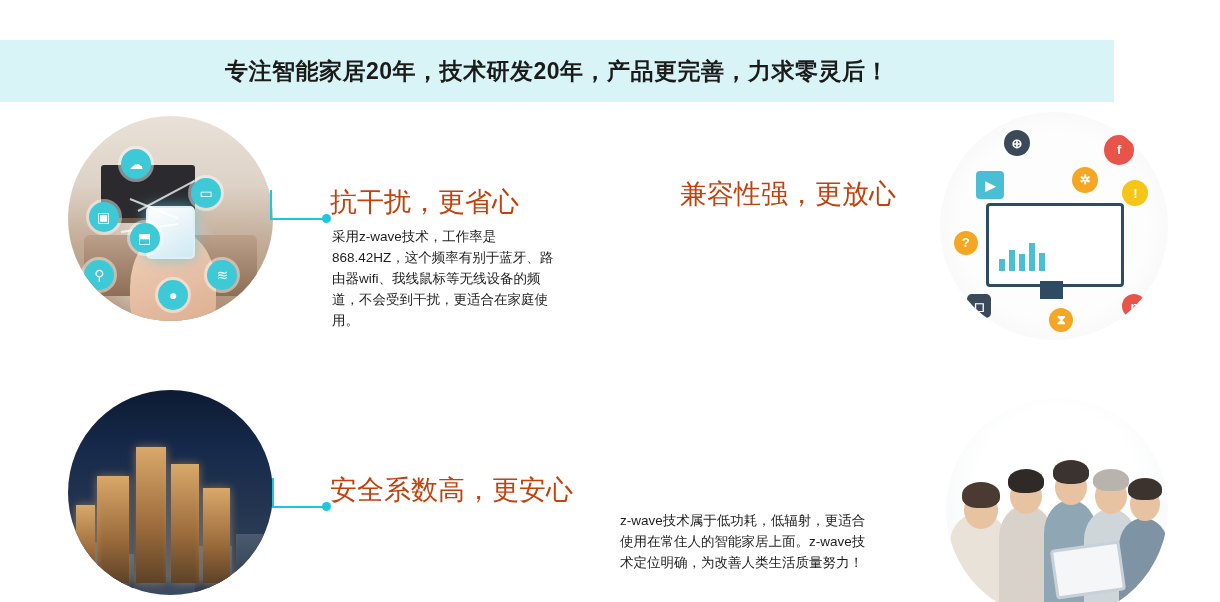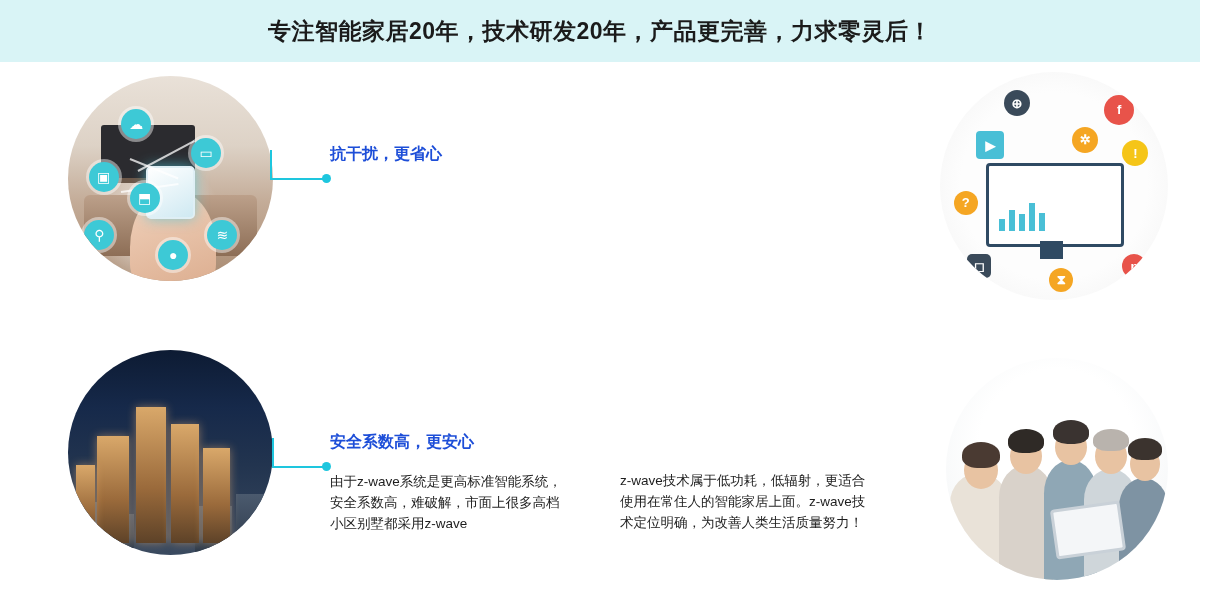--- a/index.html
+++ b/index.html
@@ -10,27 +10,28 @@
     width: 1220px;
     height: 602px;
     background: #ffffff;
     font-family: "Liberation Sans", sans-serif;
     overflow: hidden;
     position: relative;
   }
 
   
   .banner {
-    width: 1200px;
+    width: 1114px;
     height: 62px;
     background: #d9f4f6;
     display: flex;
     align-items: center;
     justify-content: center;
     box-sizing: border-box;
+    margin-top: 40px;
   }
   .banner-title {
     font-size: 23px;
     font-weight: bold;
     color: #1b1b1b;
     letter-spacing: 0.5px;
     white-space: nowrap;
   }
 
   
@@ -162,23 +163,23 @@
   .hair{
     position:absolute; border-radius:50% 50% 40% 40%;
   }
   .tablet{
     position:absolute; width:64px; height:44px; background:#f4f6f8;
     border:3px solid #c9d1d8; border-radius:4px; transform: rotate(-8deg);
   }
 
   .head-line {
     position: absolute;
-    font-size: 16px;
-    font-weight: bold;
-    color: #1d4ed8;
+    font-size: 27px;
+    font-weight: normal;
+    color: #c2410c;
     white-space: nowrap;
   }
   .cell-1 .head-line { left: 330px; top: 82px; }
   .cell-2 .head-line { left: 70px;  top: 74px; }
   .cell-3 .head-line { left: 330px; top: 100px; }
   .cell-4 .head-line { left: 8px;   top: 98px; }
 
   .body-text {
     position: absolute;
     font-size: 13.5px;
@@ -237,20 +238,21 @@
       </div>
     </div>
 
     <div class="connector c1">
       <div class="v"></div>
         <div class="h"></div>
         <div class="dot"></div>
     </div>
 
     <div class="head-line">抗干扰，更省心</div>
+    <div class="body-text">采用z-wave技术，工作率是868.42HZ，这个频率有别于蓝牙、路由器wifi、我线鼠标等无线设备的频道，不会受到干扰，更适合在家庭使用。</div>
   </div>
 
   <div class="cell cell-2">
 
     <div class="circle">
       <div class="img-flat">
         <div class="monitor">
           <div class="bars">
             <i style="height:40%"></i>
               <i style="height:70%"></i>
@@ -266,20 +268,21 @@
         <div class="fi" style="left:16%;top:26%;width:28px;height:28px;background:#49bfd6;border-radius:4px;">▶</div>
         <div class="fi" style="left:58%;top:24%;width:26px;height:26px;background:#f5a623;">✲</div>
         <div class="fi" style="left:80%;top:30%;width:26px;height:26px;background:#f5c518;">!</div>
         <div class="fi" style="left:6%;top:52%;width:24px;height:24px;background:#f5a623;">?</div>
         <div class="fi" style="left:12%;top:80%;width:24px;height:24px;background:#3a4a5a;border-radius:5px;">◻</div>
         <div class="fi" style="left:48%;top:86%;width:24px;height:24px;background:#f5a623;">⧗</div>
         <div class="fi" style="left:80%;top:80%;width:24px;height:24px;background:#e8534a;">p</div>
       </div>
     </div>
 
+    <div class="head-line">兼容性强，更放心</div>
   </div>
 
   <div class="cell cell-3">
 
     <div class="circle">
       <div class="img-city">
         <div class="lowblock" style="left:2%;width:16%;height:26%;"></div>
         <div class="lowblock" style="left:20%;width:12%;height:20%;"></div>
         <div class="lowblock" style="left:62%;width:18%;height:24%;"></div>
         <div class="lowblock" style="left:82%;width:16%;height:30%;"></div>
@@ -291,21 +294,20 @@
       </div>
     </div>
 
     <div class="connector c3">
       <div class="v"></div>
         <div class="h"></div>
         <div class="dot"></div>
     </div>
 
     <div class="head-line">安全系数高，更安心</div>
-    <div class="body-text">由于z-wave系统是更高标准智能系统，安全系数高，难破解，市面上很多高档小区别墅都采用z-wave</div>
   </div>
 
   <div class="cell cell-4">
 
     <div class="circle">
       <div class="img-family">
         <div class="person" style="left:2%;width:26%;height:48%;background:#e9e2d8;"></div>
         <div class="head" style="left:8%;top:42%;width:34px;height:38px;"></div>
         <div class="hair" style="left:7%;top:38%;width:38px;height:26px;background:#4a3a32;"></div>
 

